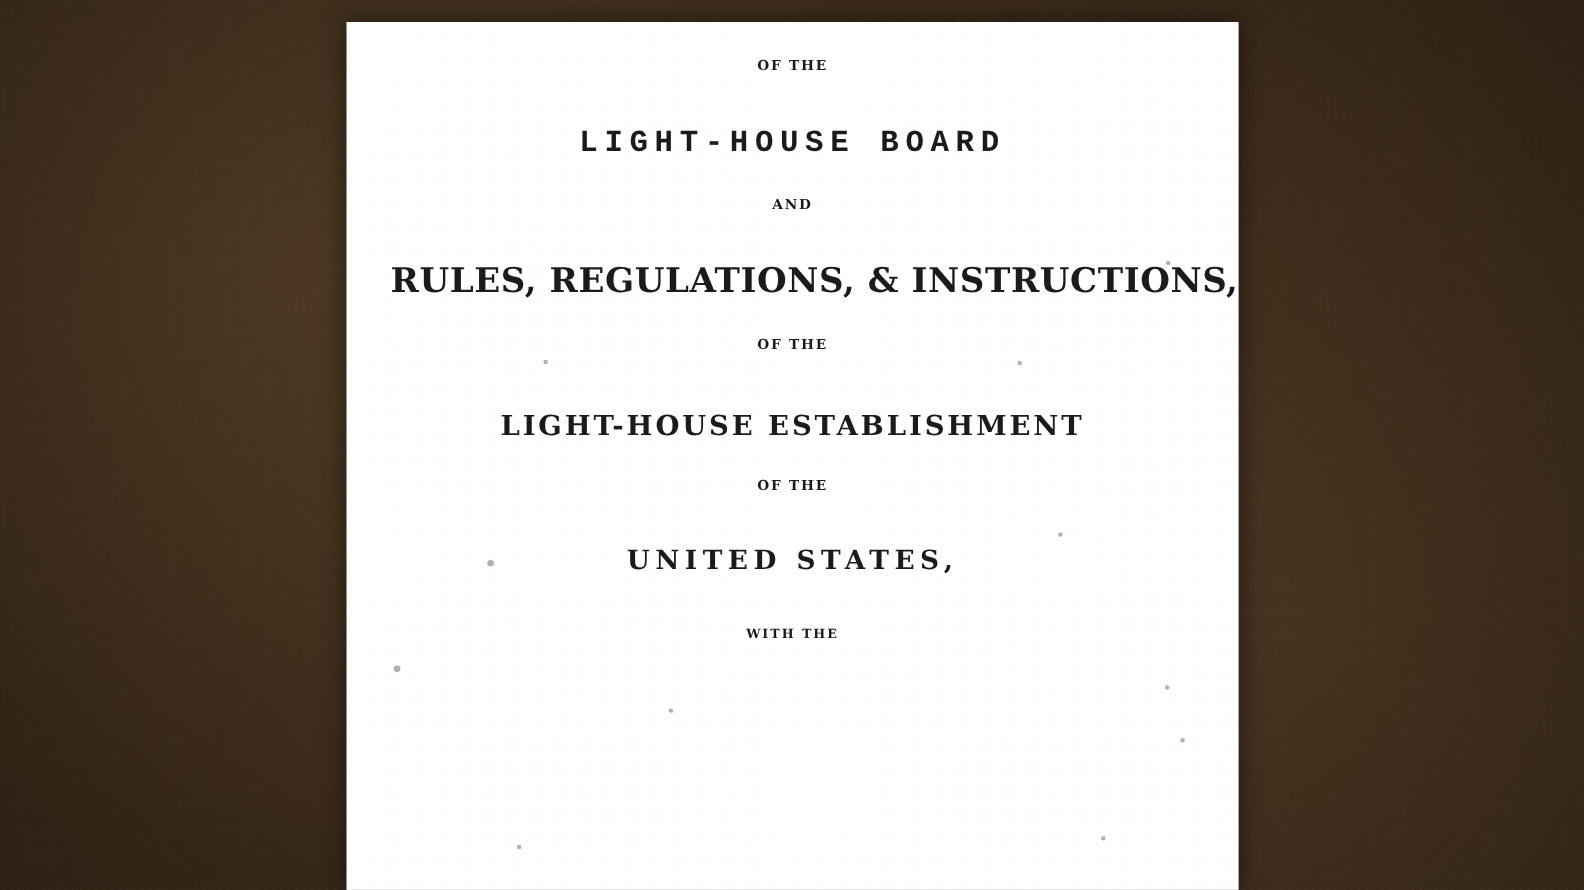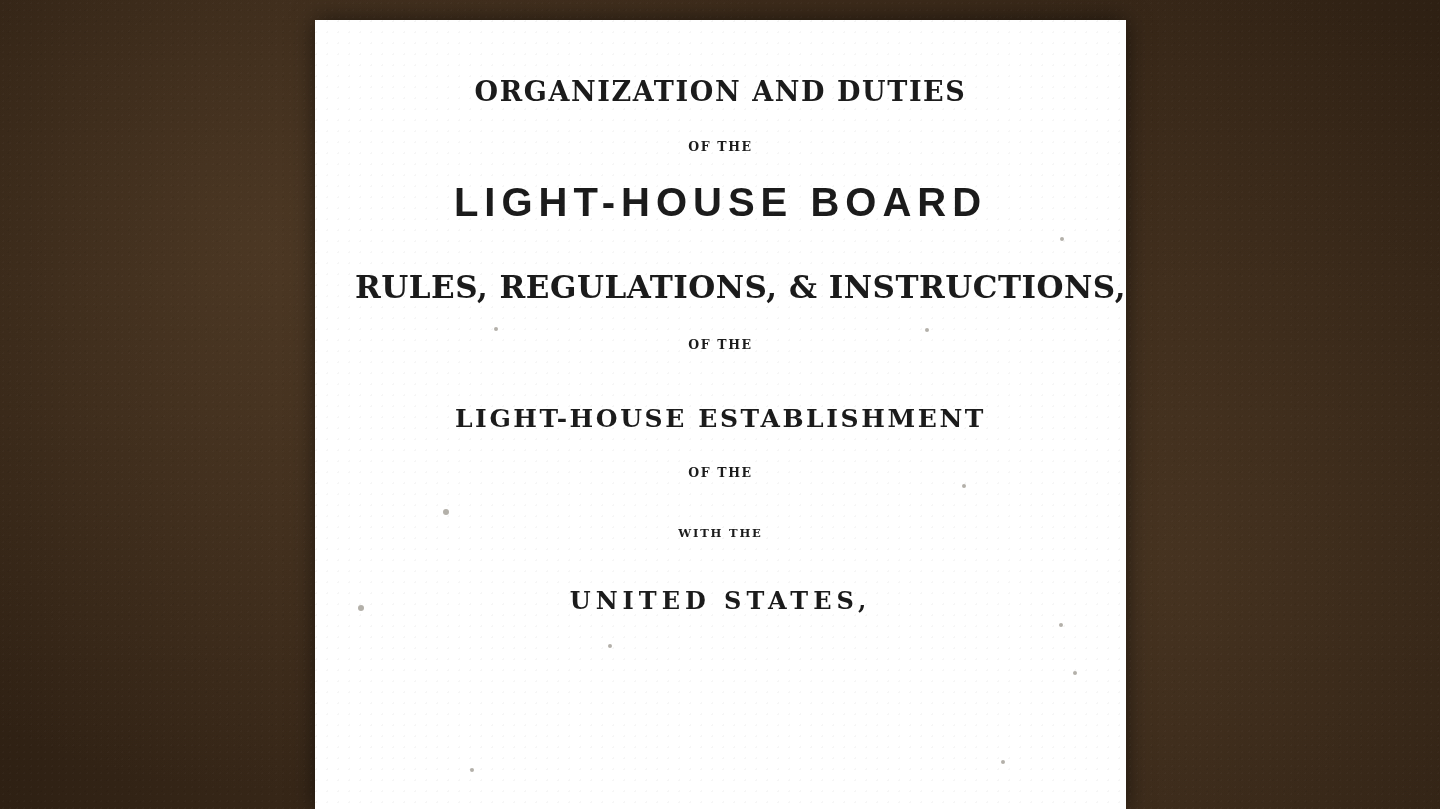--- a/index.html
+++ b/index.html
@@ -65,25 +65,25 @@
     font-family: "DejaVu Serif", serif;
   }
   .l-small {
     font-size: 12.5px;
     font-weight: 700;
     letter-spacing: 1.6px;
     margin-top: 32px;
     font-family: "DejaVu Serif", serif;
   }
   .l-major {
-    font-size: 40px;
+    font-size: 28px;
     font-weight: 700;
     letter-spacing: 6px;
-    margin-top: 26px;
-    font-family: Liberation Sans, sans-serif;
+    margin-top: 48px;
+    font-family: Liberation Mono, monospace;
   }
   .l-major2 {
     font-size: 31px;
     font-weight: 700;
     letter-spacing: 0.5px;
     margin-top: 44px;
     font-family: "DejaVu Serif", serif;
   }
   .l-mid {
     font-size: 25px;
@@ -114,38 +114,38 @@
     opacity: 0.75;
   }
 </style>
 </head>
 <body>
 
 <div class="viewer">
   <div class="page">
     <div class="page-inner">
 
-      <div class="line l-title">ORGANIZATION AND DUTIES</div>
 
       <div class="line l-small">OF THE</div>
 
       <div class="line l-major">LIGHT-HOUSE BOARD</div>
 
+      <div class="line l-small">AND</div>
 
       <div class="line l-major2">RULES, REGULATIONS, &amp; INSTRUCTIONS,</div>
 
       <div class="line l-small">OF THE</div>
 
       <div class="line l-mid">LIGHT-HOUSE ESTABLISHMENT</div>
 
       <div class="line l-small">OF THE</div>
 
+      <div class="line l-mid2">UNITED STATES,</div>
+
       <div class="line l-tiny">WITH THE</div>
-
-      <div class="line l-mid2">UNITED STATES,</div>
 
     </div>
     <div id="speck-layer">
         <div class="speck" style="left: 745px; top: 217px; width: 4px; height: 4px;"></div>
         <div class="speck" style="left: 610px; top: 308px; width: 4px; height: 4px;"></div>
         <div class="speck" style="left: 179px; top: 307px; width: 4px; height: 4px;"></div>
         <div class="speck" style="left: 128px; top: 489px; width: 6px; height: 6px;"></div>
         <div class="speck" style="left: 647px; top: 464px; width: 4px; height: 4px;"></div>
         <div class="speck" style="left: 43px; top: 585px; width: 6px; height: 6px;"></div>
         <div class="speck" style="left: 293px; top: 624px; width: 4px; height: 4px;"></div>

